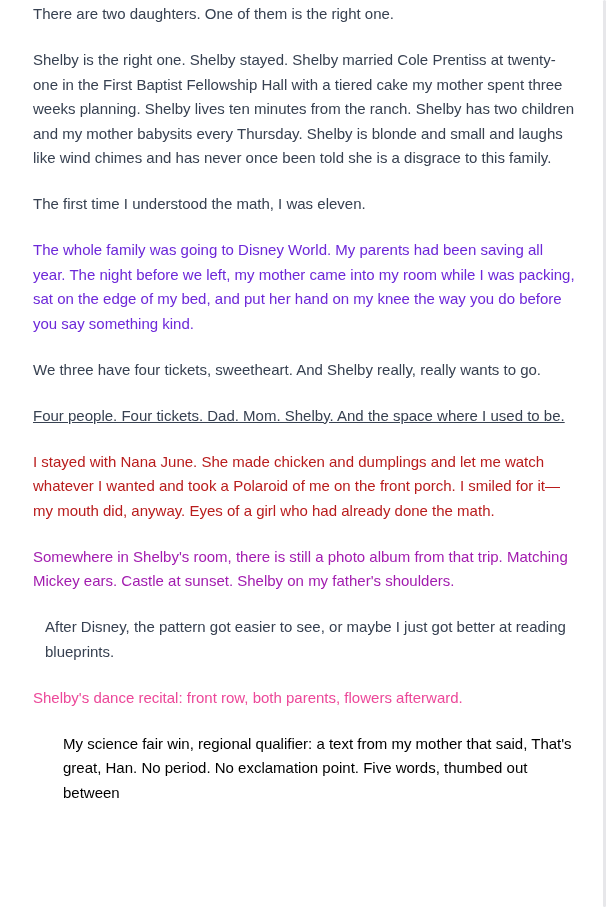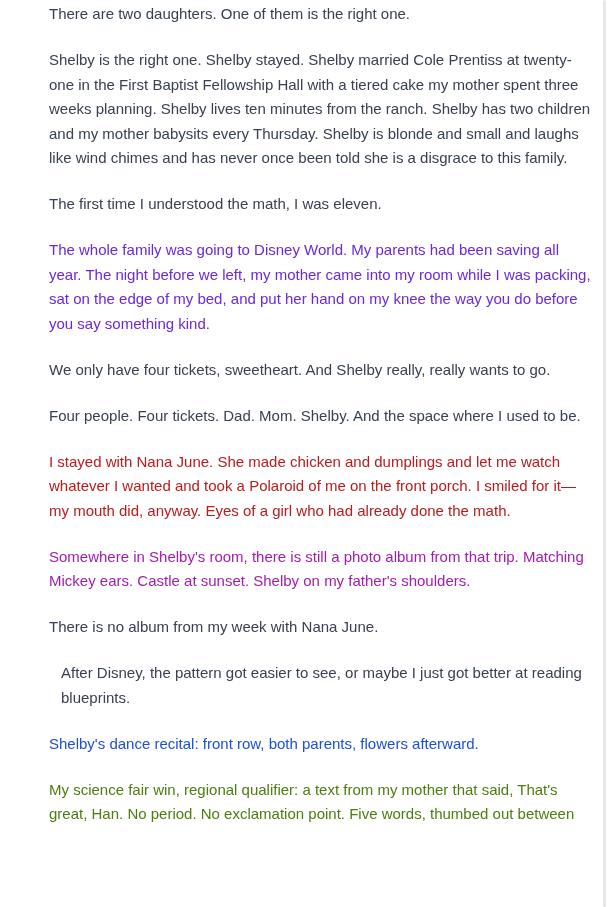--- a/index.html
+++ b/index.html
@@ -10,21 +10,21 @@
   body {
     width: 610px;
     height: 907px;
     overflow: hidden;
     position: relative;
     font-family: "Liberation Sans", "DejaVu Sans", sans-serif;
   }
   .page {
     position: absolute;
     top: 2px;
-    left: 49px;
+    left: 33px;
     width: 546px;
     height: 905px;
     overflow: hidden;
   }
   .page p {
     margin: 0 0 21.5px 0;
     font-size: 15px;
     line-height: 24.5px;
     color: #374151;
     letter-spacing: 0;
@@ -43,24 +43,23 @@
 </style>
 </head>
 <body style="background: rgb(255, 255, 255);">
 
 <main class="page">
   <div id="story-text">
       <p style="color: rgb(55, 65, 81);">There are two daughters. One of them is the right one.</p>
       <p style="color: rgb(55, 65, 81);">Shelby is the right one. Shelby stayed. Shelby married Cole Prentiss at twenty-one in the First Baptist Fellowship Hall with a tiered cake my mother spent three weeks planning. Shelby lives ten minutes from the ranch. Shelby has two children and my mother babysits every Thursday. Shelby is blonde and small and laughs like wind chimes and has never once been told she is a disgrace to this family.</p>
       <p style="color: rgb(55, 65, 81);">The first time I understood the math, I was eleven.</p>
       <p style="color: #6d28d9;">The whole family was going to Disney World. My parents had been saving all year. The night before we left, my mother came into my room while I was packing, sat on the edge of my bed, and put her hand on my knee the way you do before you say something kind.</p>
-      <p style="color: rgb(55, 65, 81);">We only have four tickets, sweetheart. And Shelby really, really wants to go.</p>
-      <p style="color: rgb(55, 65, 81);">Four people. Four tickets. Dad. Mom. Shelby. And the space where I used to be.</p>
+      <p style="color: rgb(55, 65, 81);">We three have four tickets, sweetheart. And Shelby really, really wants to go.</p>
+      <p style="color: rgb(55, 65, 81); text-decoration: underline;">Four people. Four tickets. Dad. Mom. Shelby. And the space where I used to be.</p>
       <p style="color: #b91c1c;">I stayed with Nana June. She made chicken and dumplings and let me watch whatever I wanted and took a Polaroid of me on the front porch. I smiled for it—my mouth did, anyway. Eyes of a girl who had already done the math.</p>
       <p style="color: #a21caf;">Somewhere in Shelby's room, there is still a photo album from that trip. Matching Mickey ears. Castle at sunset. Shelby on my father's shoulders.</p>
-      <p style="color: rgb(55, 65, 81);">There is no album from my week with Nana June.</p>
       <p style="color: rgb(55, 65, 81); margin-left: 12px;">After Disney, the pattern got easier to see, or maybe I just got better at reading blueprints.</p>
-      <p style="color: #1d4ed8;">Shelby's dance recital: front row, both parents, flowers afterward.</p>
-      <p style="color: #4d7c0f;">My science fair win, regional qualifier: a text from my mother that said, That's great, Han. No period. No exclamation point. Five words, thumbed out between</p>
+      <p style="color: #ec4899;">Shelby's dance recital: front row, both parents, flowers afterward.</p>
+      <p style="color: #000000; margin-left: 30px;">My science fair win, regional qualifier: a text from my mother that said, That's great, Han. No period. No exclamation point. Five words, thumbed out between</p>
     </div>
 </main>
 
 <div class="scroll-track" style="background: rgb(231, 231, 234);"></div>
 
 </body></html>

